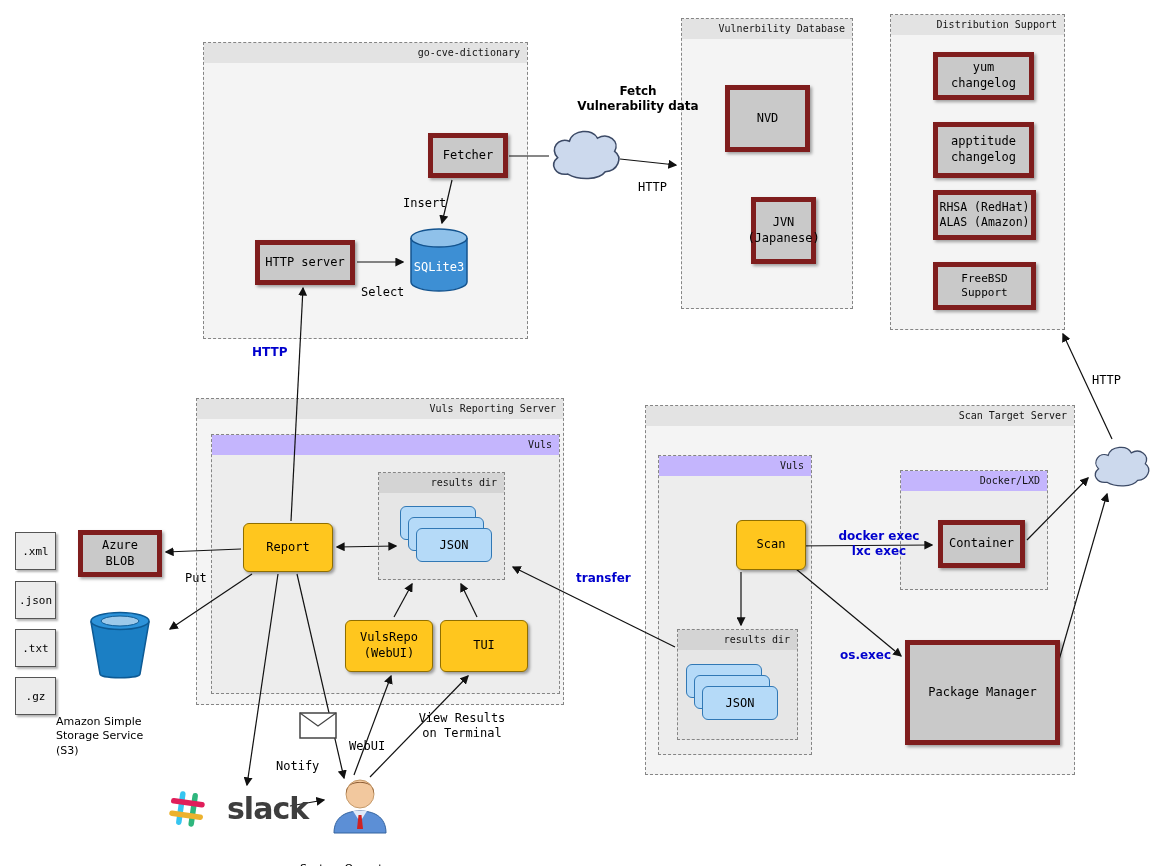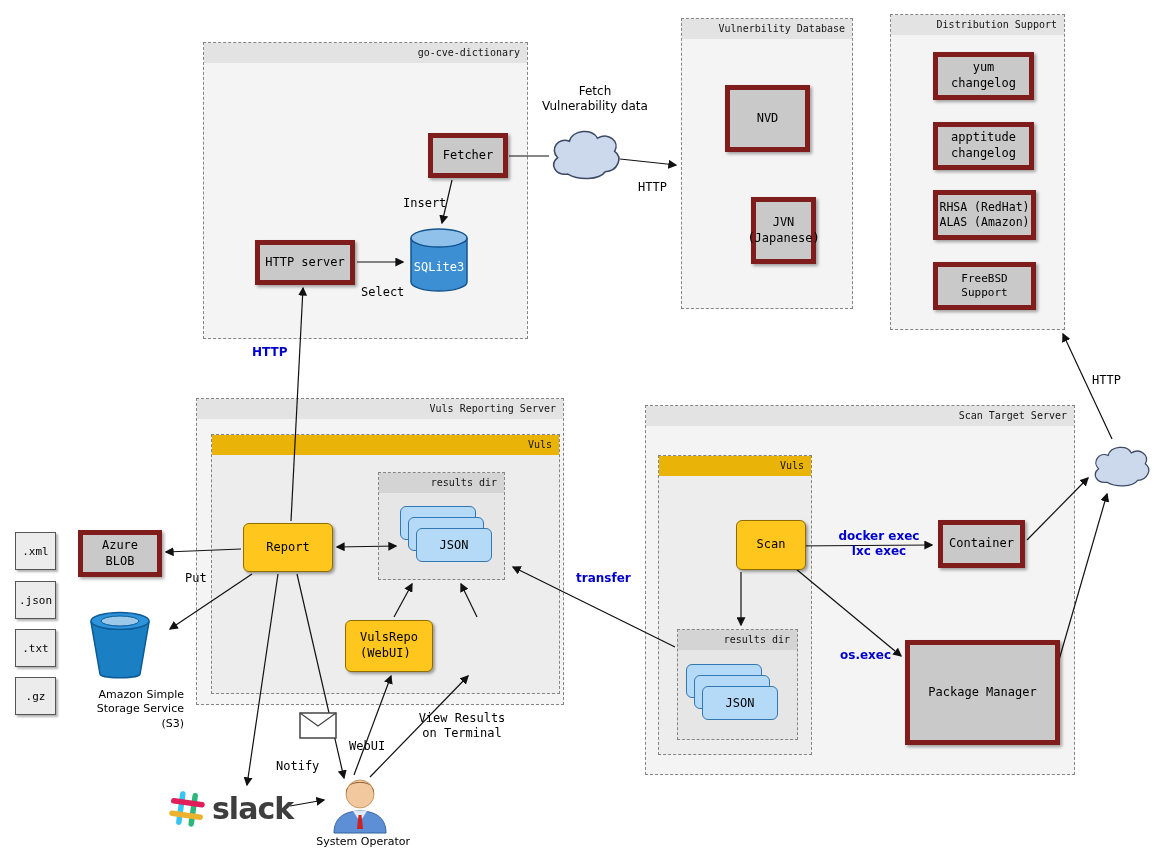--- a/index.html
+++ b/index.html
@@ -4,49 +4,49 @@
 <style>
   * { margin:0; padding:0; box-sizing:border-box; }
   html,body { background:#fff; }
   body { font-family:"DejaVu Sans Mono", monospace; color:#000; }
   .canvas { position:relative; width:1162px; height:866px; background:#fff; overflow:hidden; }
 
   .cbox { position:absolute; border:1px dashed #858585; background:#f4f4f4; z-index:1; }
   .cbox .chead { height:20px; background:#e3e3e3; font-size:10px; line-height:20px;
                  text-align:right; padding-right:7px; color:#141414; overflow:hidden; white-space:nowrap; }
   .cbox.lvl2 { background:#ededed; }
-  .cbox.lvl2 .chead { background:#eab308;padding-left:16px; }
+  .cbox.lvl2 .chead { background:#c4b5fd;padding-left:16px; }
   .cbox.lvl3 { background:#e6e6e6; }
   .cbox.lvl3 .chead { background:#d4d4d4; }
 
   .gbox { position:absolute; background:var(--node_gray,#c9c9c9); border:5px solid #7f1d1d;
           box-shadow:2px 2px 3px rgba(0,0,0,.35); display:flex; align-items:center; justify-content:center;
           text-align:center; font-size:12px; white-space:pre-line; z-index:10; line-height:1.3; }
   .ybox { position:absolute; background:var(--accent_yellow,#ffc61e); border:1px solid #8f6e00; border-radius:6px;
           box-shadow:2px 2px 3px rgba(0,0,0,.35); display:flex; align-items:center; justify-content:center;
-          font-size:12px; white-space:pre-line; z-index:10; line-height:1.3; }
+          text-align:center; font-size:12px; white-space:pre-line; z-index:10; line-height:1.3; }
   .fbox { position:absolute; left:15px; width:41px; height:38px; background:#ececec; border:1px solid #555;
           box-shadow:2px 2px 2px rgba(0,0,0,.3); display:flex; align-items:center; justify-content:center;
           font-size:11px; z-index:10; }
 
   .json-stack { position:absolute; z-index:10; }
   .jbox { position:absolute; width:76px; height:34px; background:var(--json_blue_fill,#b5daf8);
           border:1.5px solid var(--json_blue_border,#3178b5); border-radius:6px;
           display:flex; align-items:center; justify-content:center; font-size:12px; }
 
   #arrows { position:absolute; left:0; top:0; z-index:5; pointer-events:none; }
 
   .elabel { position:absolute; font-size:12px; color:#000; z-index:12; white-space:pre-line; line-height:1.25; }
   .elabel.blue { color:var(--edge_label_blue,#0000cd); font-weight:bold; font-family:"DejaVu Sans", sans-serif; }
-  .elabel.boldblack { font-weight:normal; font-family:"DejaVu Sans", sans-serif; text-align:center; }
+  .elabel.boldblack { font-weight:bold; font-family:"DejaVu Sans", sans-serif; text-align:center;margin-left:43px; }
 
   .icon-abs { position:absolute; z-index:10; }
-  .caption { position:absolute; font-size:11px; text-align:right; z-index:10;
-             font-family:"DejaVu Sans", sans-serif; white-space:pre-line; line-height:1.3; }
-  .slack-wrap { position:absolute; display:flex; align-items:center; gap:5px; z-index:10; }
+  .caption { position:absolute; font-size:11px; text-align:left; z-index:10;
+             font-family:"DejaVu Sans", sans-serif; white-space:pre-line; line-height:1.3;margin-top:27px; }
+  .slack-wrap { position:absolute; display:flex; align-items:center; gap:20px; z-index:10; }
   .slack-text { font-family:"DejaVu Sans", sans-serif; font-weight:bold; font-size:30px;
                 color:#3e3e3e; letter-spacing:-1px; line-height:1; }
 </style>
 </head>
 <body>
 
 <div class="canvas">
 
   <div class="cbox" style="left:203px;top:42px;width:325px;height:297px">
     <div class="chead">go-cve-dictionary</div>
@@ -77,20 +77,23 @@
   </div>
 
   <div class="cbox lvl2" style="left:658px;top:455px;width:154px;height:300px">
     <div class="chead">Vuls</div>
   </div>
 
   <div class="cbox lvl3" style="left:677px;top:629px;width:121px;height:111px">
     <div class="chead">results dir</div>
   </div>
 
+  <div class="cbox lvl2" style="left:900px;top:470px;width:148px;height:120px">
+    <div class="chead">Docker/LXD</div>
+  </div>
 
   <svg id="arrows" width="1162" height="866">
     <defs>
       <marker id="arr" viewBox="0 0 10 10" refX="8.5" refY="5" markerWidth="7.5" markerHeight="7.5" orient="auto-start-reverse">
         <path d="M0,0 L10,5 L0,10 Z" fill="#111"></path>
       </marker>
     </defs>
     <g stroke="#111" stroke-width="1.2" fill="none">
       <line x1="509" y1="156" x2="549" y2="156"></line>
       <line x1="620" y1="159" x2="676" y2="165" marker-end="url(#arr)"></line>
@@ -117,33 +120,34 @@
     </g>
   </svg>
 
   <div class="gbox" style="left:428px;top:133px;width:80px;height:45px">Fetcher</div>
   <div class="gbox" style="left:255px;top:240px;width:100px;height:45px">HTTP server</div>
   <div class="gbox" style="left:725px;top:85px;width:85px;height:67px">NVD</div>
   <div class="gbox" style="left:751px;top:197px;width:65px;height:67px">JVN
 (Japanese)</div>
   <div class="gbox" style="left:933px;top:52px;width:101px;height:48px">yum
 changelog</div>
-  <div class="gbox" style="left:933px;top:122px;width:101px;height:48px">apptitude
+  <div class="gbox" style="left:933px;top:122px;width:101px;height:56px">apptitude
 changelog</div>
   <div class="gbox" style="left:933px;top:190px;width:103px;height:50px;font-size:11.5px">RHSA (RedHat)
 ALAS (Amazon)</div>
   <div class="gbox" style="left:933px;top:262px;width:103px;height:48px;font-size:11px">FreeBSD Support</div>
   <div class="gbox" style="left:78px;top:530px;width:84px;height:47px">Azure
 BLOB</div>
   <div class="gbox" style="left:938px;top:520px;width:87px;height:48px">Container</div>
   <div class="gbox" style="left:905px;top:640px;width:155px;height:105px">Package Manager</div>
 
   <div class="ybox" style="left:243px;top:523px;width:90px;height:49px">Report</div>
   <div class="ybox" style="left:345px;top:620px;width:88px;height:52px">VulsRepo
 (WebUI)</div>
+  <div class="ybox" style="left:440px;top:620px;width:88px;height:52px">TUI</div>
   <div class="ybox" style="left:736px;top:520px;width:70px;height:50px">Scan</div>
 
   <div class="json-stack" style="left:400px;top:506px;width:93px;height:57px">
     <div class="jbox" style="left:0;top:0"></div>
     <div class="jbox" style="left:8px;top:11px"></div>
     <div class="jbox" style="left:16px;top:22px">JSON</div>
   </div>
 
   <div class="json-stack" style="left:686px;top:664px;width:93px;height:57px">
     <div class="jbox" style="left:0;top:0"></div>

